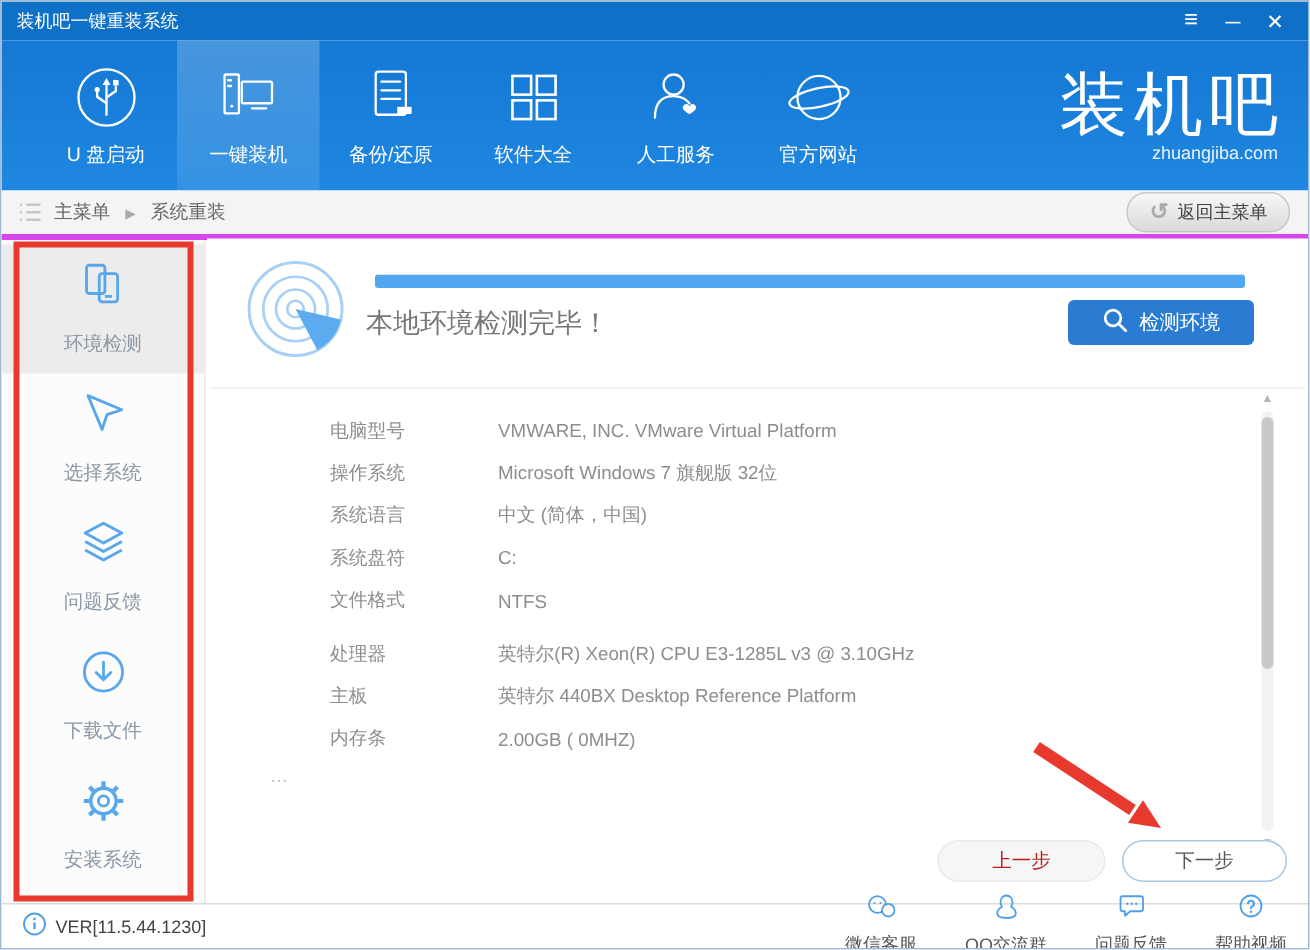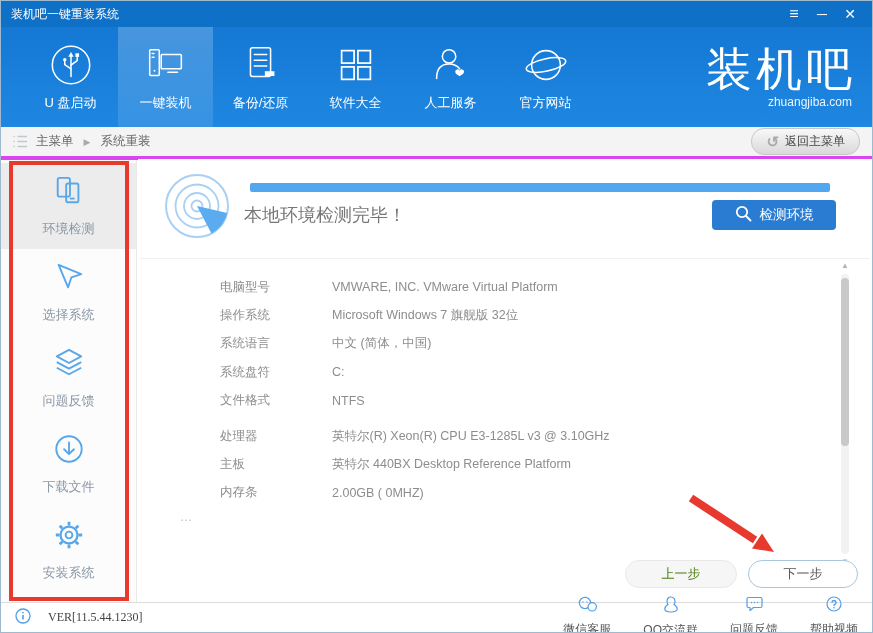--- a/index.html
+++ b/index.html
@@ -64,30 +64,30 @@
   .info-label{width:112px;flex:none;}
   .truncation{color:#bbb;font-size:12px;height:20px;display:flex;align-items:center;}
 
   .scrollbar{position:absolute;right:21px;top:102px;width:12px;height:306px;display:flex;
              flex-direction:column;align-items:center;}
   .scroll-arrow{color:#b5b5b5;font-size:8px;height:10px;line-height:10px;cursor:pointer;}
   .scroll-track{flex:1;width:8px;background:#f2f2f2;border-radius:4px;margin:3px 0;position:relative;}
   .scroll-thumb{position:absolute;top:4px;left:0;width:8px;height:60%;background:#c9c9c9;border-radius:4px;cursor:grab;}
 
   .prev-btn{position:absolute;right:135px;top:401px;width:112px;height:28px;border-radius:14px;
-            background:#f6f6f6;border:1px solid #e9e9e9;color:#4d7c0f;font-size:13px;display:flex;
+            background:#f6f6f6;border:1px solid #e9e9e9;color:#b91c1c;font-size:13px;display:flex;
             align-items:center;justify-content:center;cursor:default;box-sizing:border-box;}
   .next-btn{position:absolute;right:14px;top:401px;width:110px;height:28px;border-radius:14px;
             background:#fff;border:1px solid #a9c7de;color:#555;font-size:13px;display:flex;
             align-items:center;justify-content:center;cursor:pointer;box-sizing:border-box;}
 
   
   .footer{position:absolute;bottom:0;left:0;right:0;height:30px;background:#fff;border-top:1px solid #dcdcdc;
           display:flex;align-items:center;font-size:12px;color:#444;box-sizing:border-box;padding:0 14px;}
-  .footer-left{display:flex;align-items:center;gap:17px;font-family:Liberation Serif, serif;}
+  .footer-left{display:flex;align-items:center;gap:6px;}
   .footer-right{margin-left:auto;display:flex;gap:32px;}
   .footer-link{display:flex;align-items:center;gap:6px;color:#555;cursor:pointer;flex-direction:column;}
 
   
   .ann-rect{position:absolute;left:8px;top:160px;width:120px;height:440px;border:4px solid #e8392e;
             box-sizing:border-box;pointer-events:none;z-index:40;}
   .ann-arrow{position:absolute;left:684px;top:492px;pointer-events:none;z-index:40;}
 </style>
 </head>
 <body>

